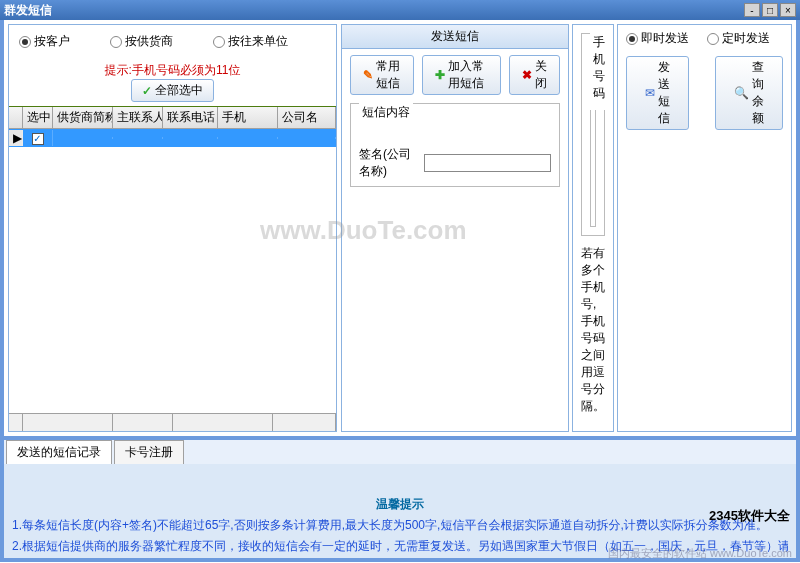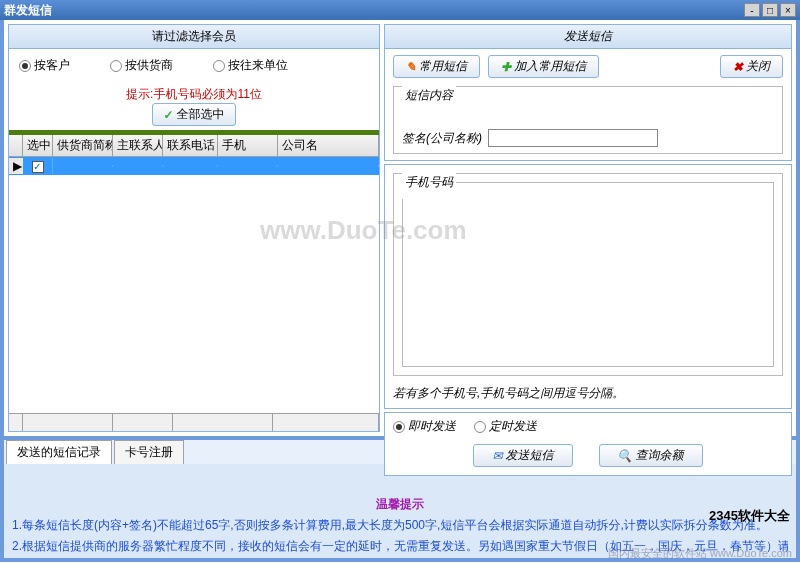--- a/index.html
+++ b/index.html
@@ -6,39 +6,39 @@
     body { background: #fff; width: 800px; height: 563px; overflow: hidden; position: relative; }
     
     .titlebar { height: 20px; background: linear-gradient(to bottom, #5a8fd6, #3b6fb5); color: #fff; display: flex; align-items: center; padding: 0 4px; }
     .titlebar-text { flex: 1; font-weight: bold; }
     .titlebar-btns { display: flex; gap: 2px; }
     .titlebar-btn { width: 16px; height: 14px; background: #d4d4d4; border: 1px solid #888; display: flex; align-items: center; justify-content: center; font-size: 10px; cursor: pointer; color: #000; }
     
     .content { display: flex; height: 420px; padding: 4px; gap: 4px; background: #fff; border: 4px solid #6c9add; border-top: none; }
     
     .left-panel { width: 372px; display: flex; flex-direction: column; border: 1px solid #8bb2e0; }
-    .right-panel { flex: 1; display: flex; flex-direction: column; gap: 3px; font-style: italic; }
+    .right-panel { flex: 1; display: flex; flex-direction: row; gap: 3px; }
     
     .panel-header { background: linear-gradient(to bottom, #e8f0fb, #cddff3); padding: 3px; text-align: center; border-bottom: 1px solid #8bb2e0; }
     
     .filter-row { padding: 8px 10px; display: flex; gap: 40px; background: #fff; }
     .radio-item { display: flex; align-items: center; gap: 3px; }
     .radio-circle { width: 12px; height: 12px; border: 1px solid #888; border-radius: 50%; display: flex; align-items: center; justify-content: center; }
     .radio-circle.checked::after { content: ''; width: 6px; height: 6px; background: #333; border-radius: 50%; }
     
     .hint-row { padding: 4px 8px; display: flex; align-items: center; justify-content: space-between; background: #fff; flex-direction: column; }
     .hint-text { color: #c00; }
     
     .btn { display: inline-flex; align-items: center; gap: 3px; padding: 2px 10px; background: linear-gradient(to bottom, #fff, #e0e8f2); border: 1px solid #8bb2e0; border-radius: 3px; cursor: pointer; }
     .btn-green-icon { color: #3a3; font-weight: bold; }
     .btn-orange-icon { color: #e60; font-weight: bold; }
     .btn-red-icon { color: #c00; font-weight: bold; }
     .btn-blue-icon { color: #36c; }
     
-    .table-area { flex: 1; border-top: 5px solid #4d7c0f; display: flex; flex-direction: column; background: #c2410c; }
+    .table-area { flex: 1; border-top: 1px solid #4d7c0f; display: flex; flex-direction: column; background: #c2410c; }
     .table-header { display: flex; background: linear-gradient(to bottom, #f5f5f5, #e0e0e0); border-bottom: 1px solid #a0a0a0; }
     .th { padding: 2px 4px; border-right: 1px solid #a0a0a0; overflow: hidden; white-space: nowrap; }
     .th:nth-child(1) { width: 14px; }
     .th:nth-child(2) { width: 30px; }
     .th:nth-child(3) { width: 60px; }
     .th:nth-child(4) { width: 50px; }
     .th:nth-child(5) { width: 55px; }
     .th:nth-child(6) { width: 60px; }
     .th:nth-child(7) { flex: 1; }
     .table-body { flex: 1; background: #fff; }
@@ -72,42 +72,41 @@
     
     .send-opts { padding: 5px 8px; display: flex; gap: 18px; align-items: center; }
     .send-btns { padding: 4px 8px 8px; display: flex; gap: 26px; justify-content: center; }
     .send-btns .btn { padding: 2px 18px; }
     
     .tabs-row { display: flex; border: 4px solid #6c9add; border-top: none; border-bottom: none; padding-left: 2px; background: #e8f0fb; }
     .tab { padding: 3px 10px; border: 1px solid #a0a0a0; border-bottom: none; background: #f5f5f5; margin-right: 2px; cursor: pointer; }
     .tab.active { background: #fff; }
     
     .bottom-area { border: 4px solid #6c9add; border-top: none; height: 98px; background: #dbe8f7; padding: 4px 8px; display: flex; flex-direction: column; gap: 3px; }
-    .tips-title { text-align: center; font-weight: bold; color: #a21caf; padding-top: 28px; }
+    .tips-title { text-align: center; font-weight: bold; color: #0369a1; padding-top: 28px; }
     .tips-line { color: #1d4ed8; line-height: 1.5; white-space: nowrap; overflow: hidden; }
     
     .watermark { position: absolute; top: 215px; left: 260px; font-size: 26px; color: rgba(150,150,150,0.35); font-weight: bold; pointer-events: none; font-family: Arial; }
     .footer-mark { position: absolute; bottom: 2px; right: 8px; color: rgba(100,100,130,0.5); font-size: 11px; }
     .logo-2345 { position: absolute; bottom: 38px; right: 10px; font-size: 13px; color: #000000; font-weight: bold; }
   </style>
 </head>
 <body>
 
 <div class="titlebar">
   <span class="titlebar-text">群发短信</span>
   <div class="titlebar-btns">
     <div class="titlebar-btn">-</div>
     <div class="titlebar-btn">□</div>
     <div class="titlebar-btn">×</div>
   </div>
 </div>
 
 <div class="content">
   <div class="left-panel">
-    <div class="panel-header">请过滤选择会员</div>
     <div class="filter-row">
       <div class="radio-item">
         <span class="radio-circle checked"></span>
         <span>按客户</span>
       </div>
       <div class="radio-item">
         <span class="radio-circle"></span>
         <span>按供货商</span>
       </div>
       <div class="radio-item">

